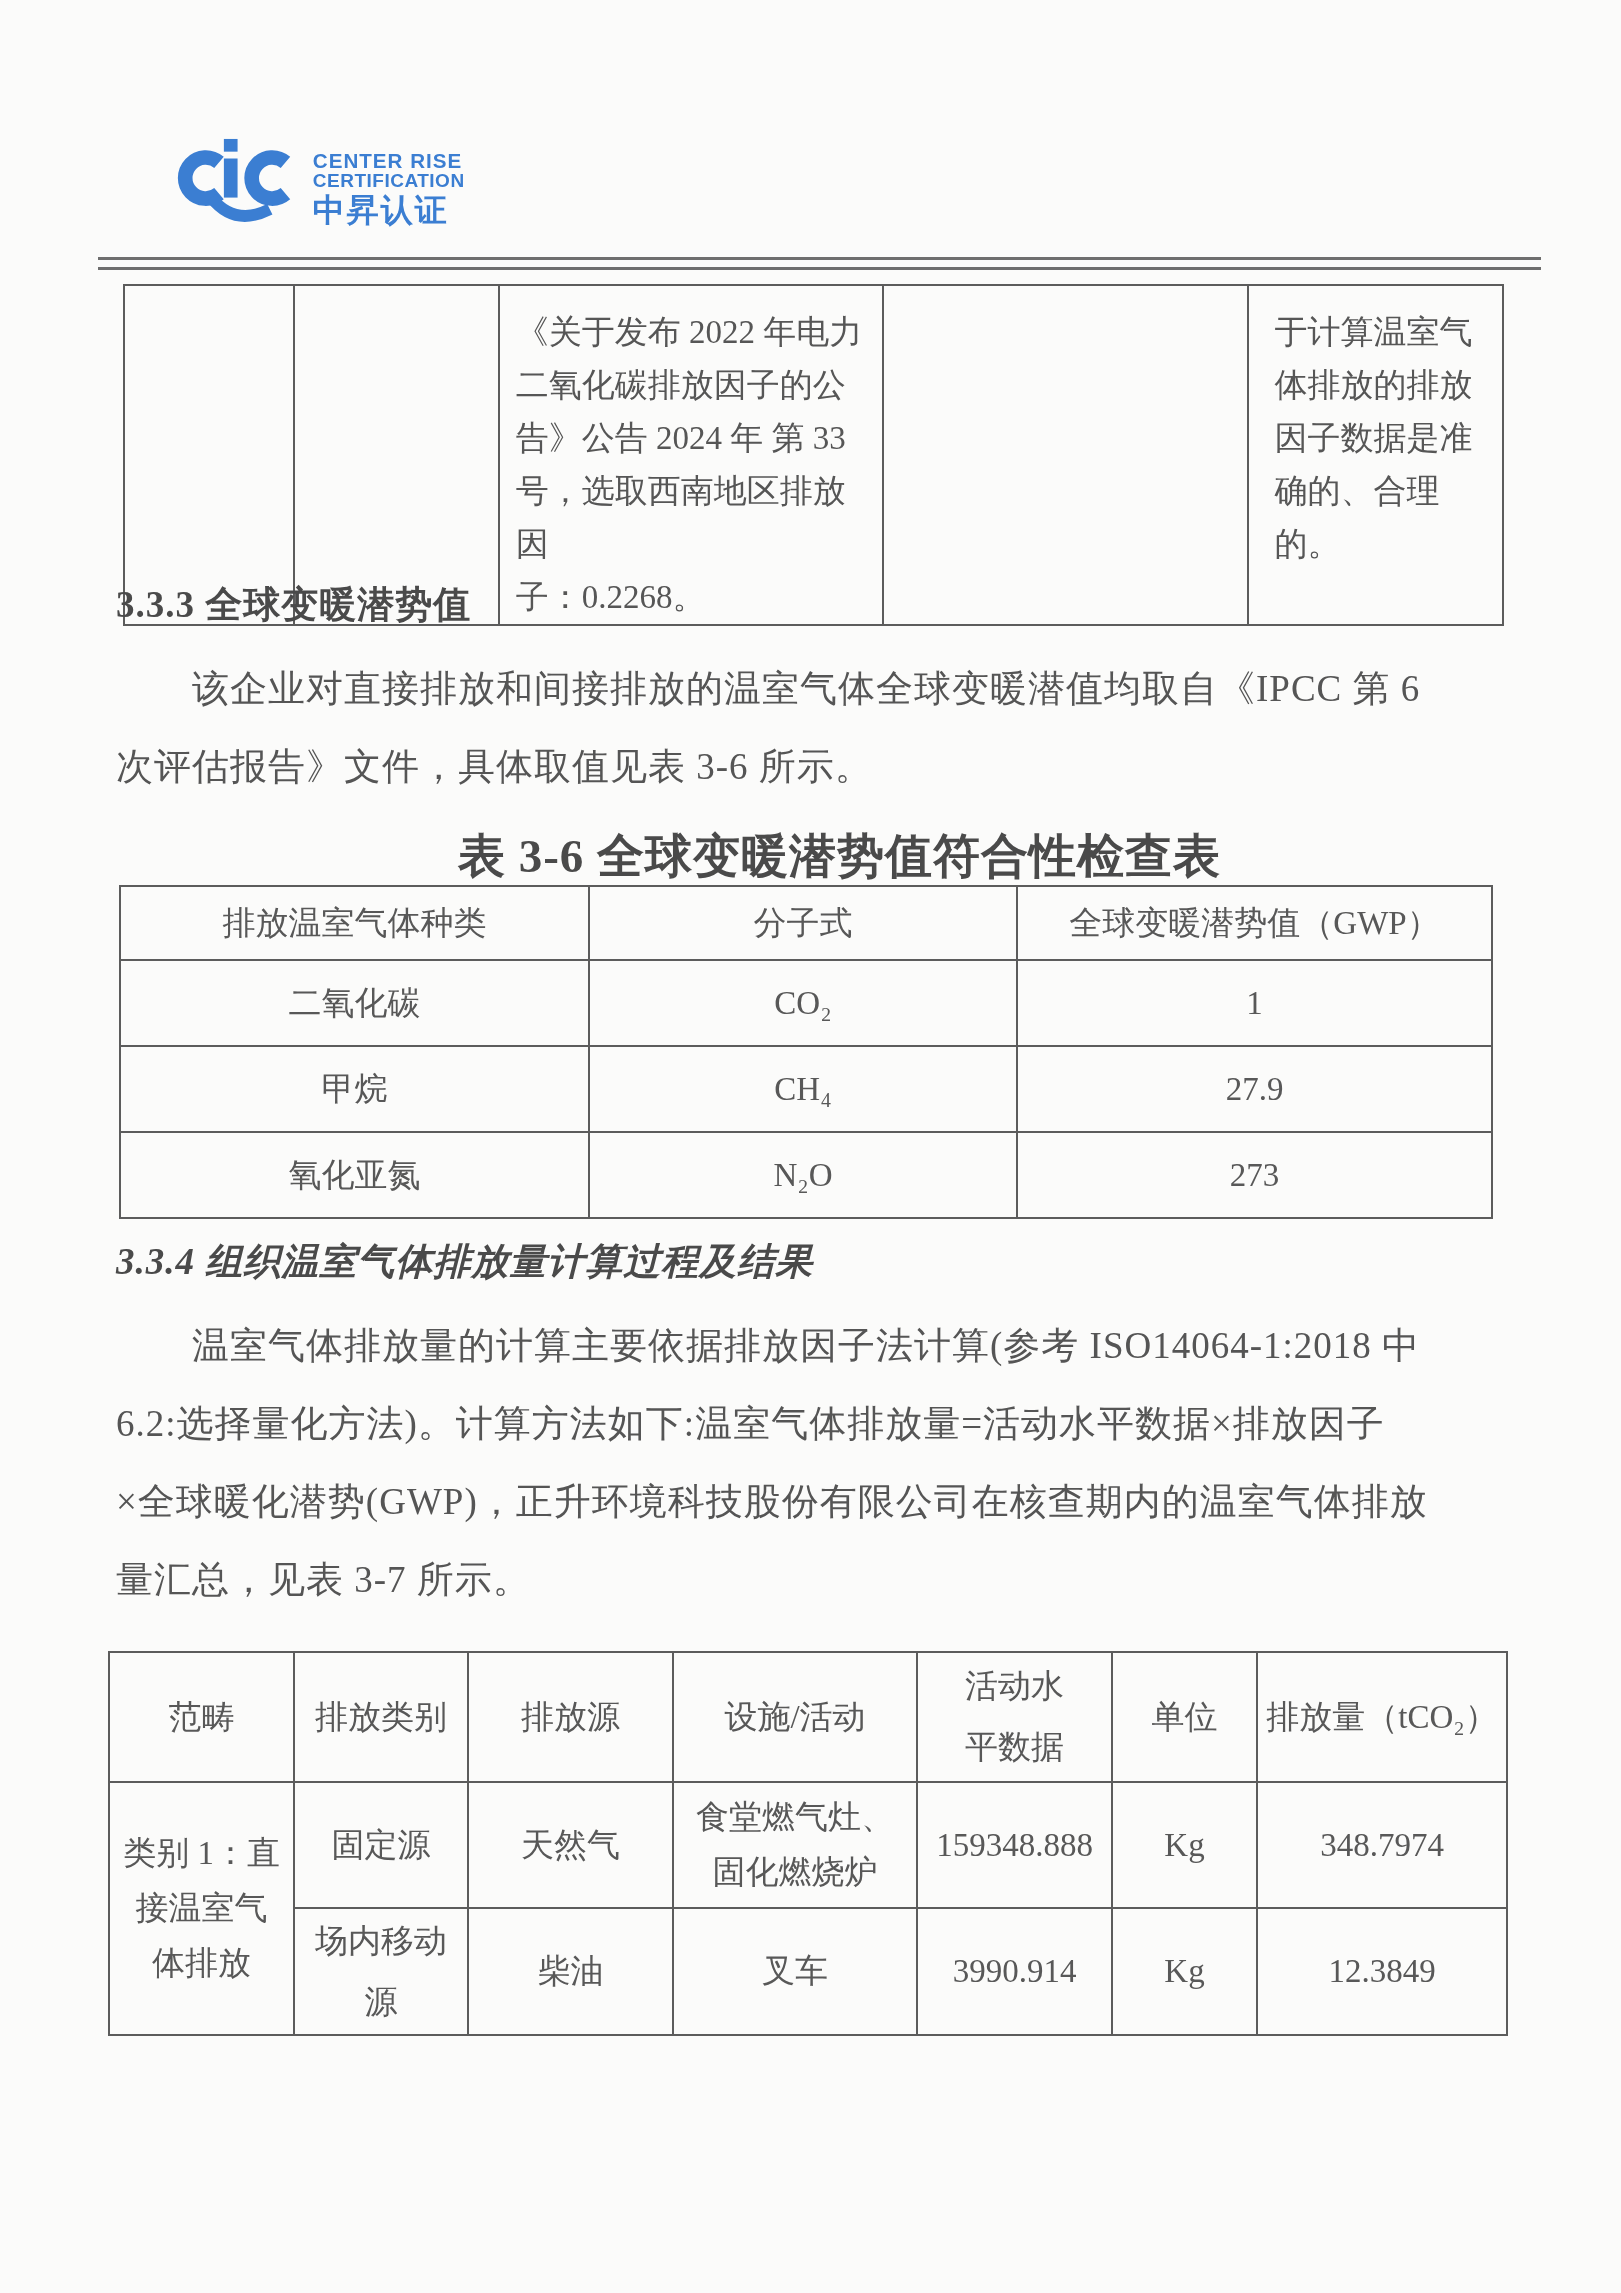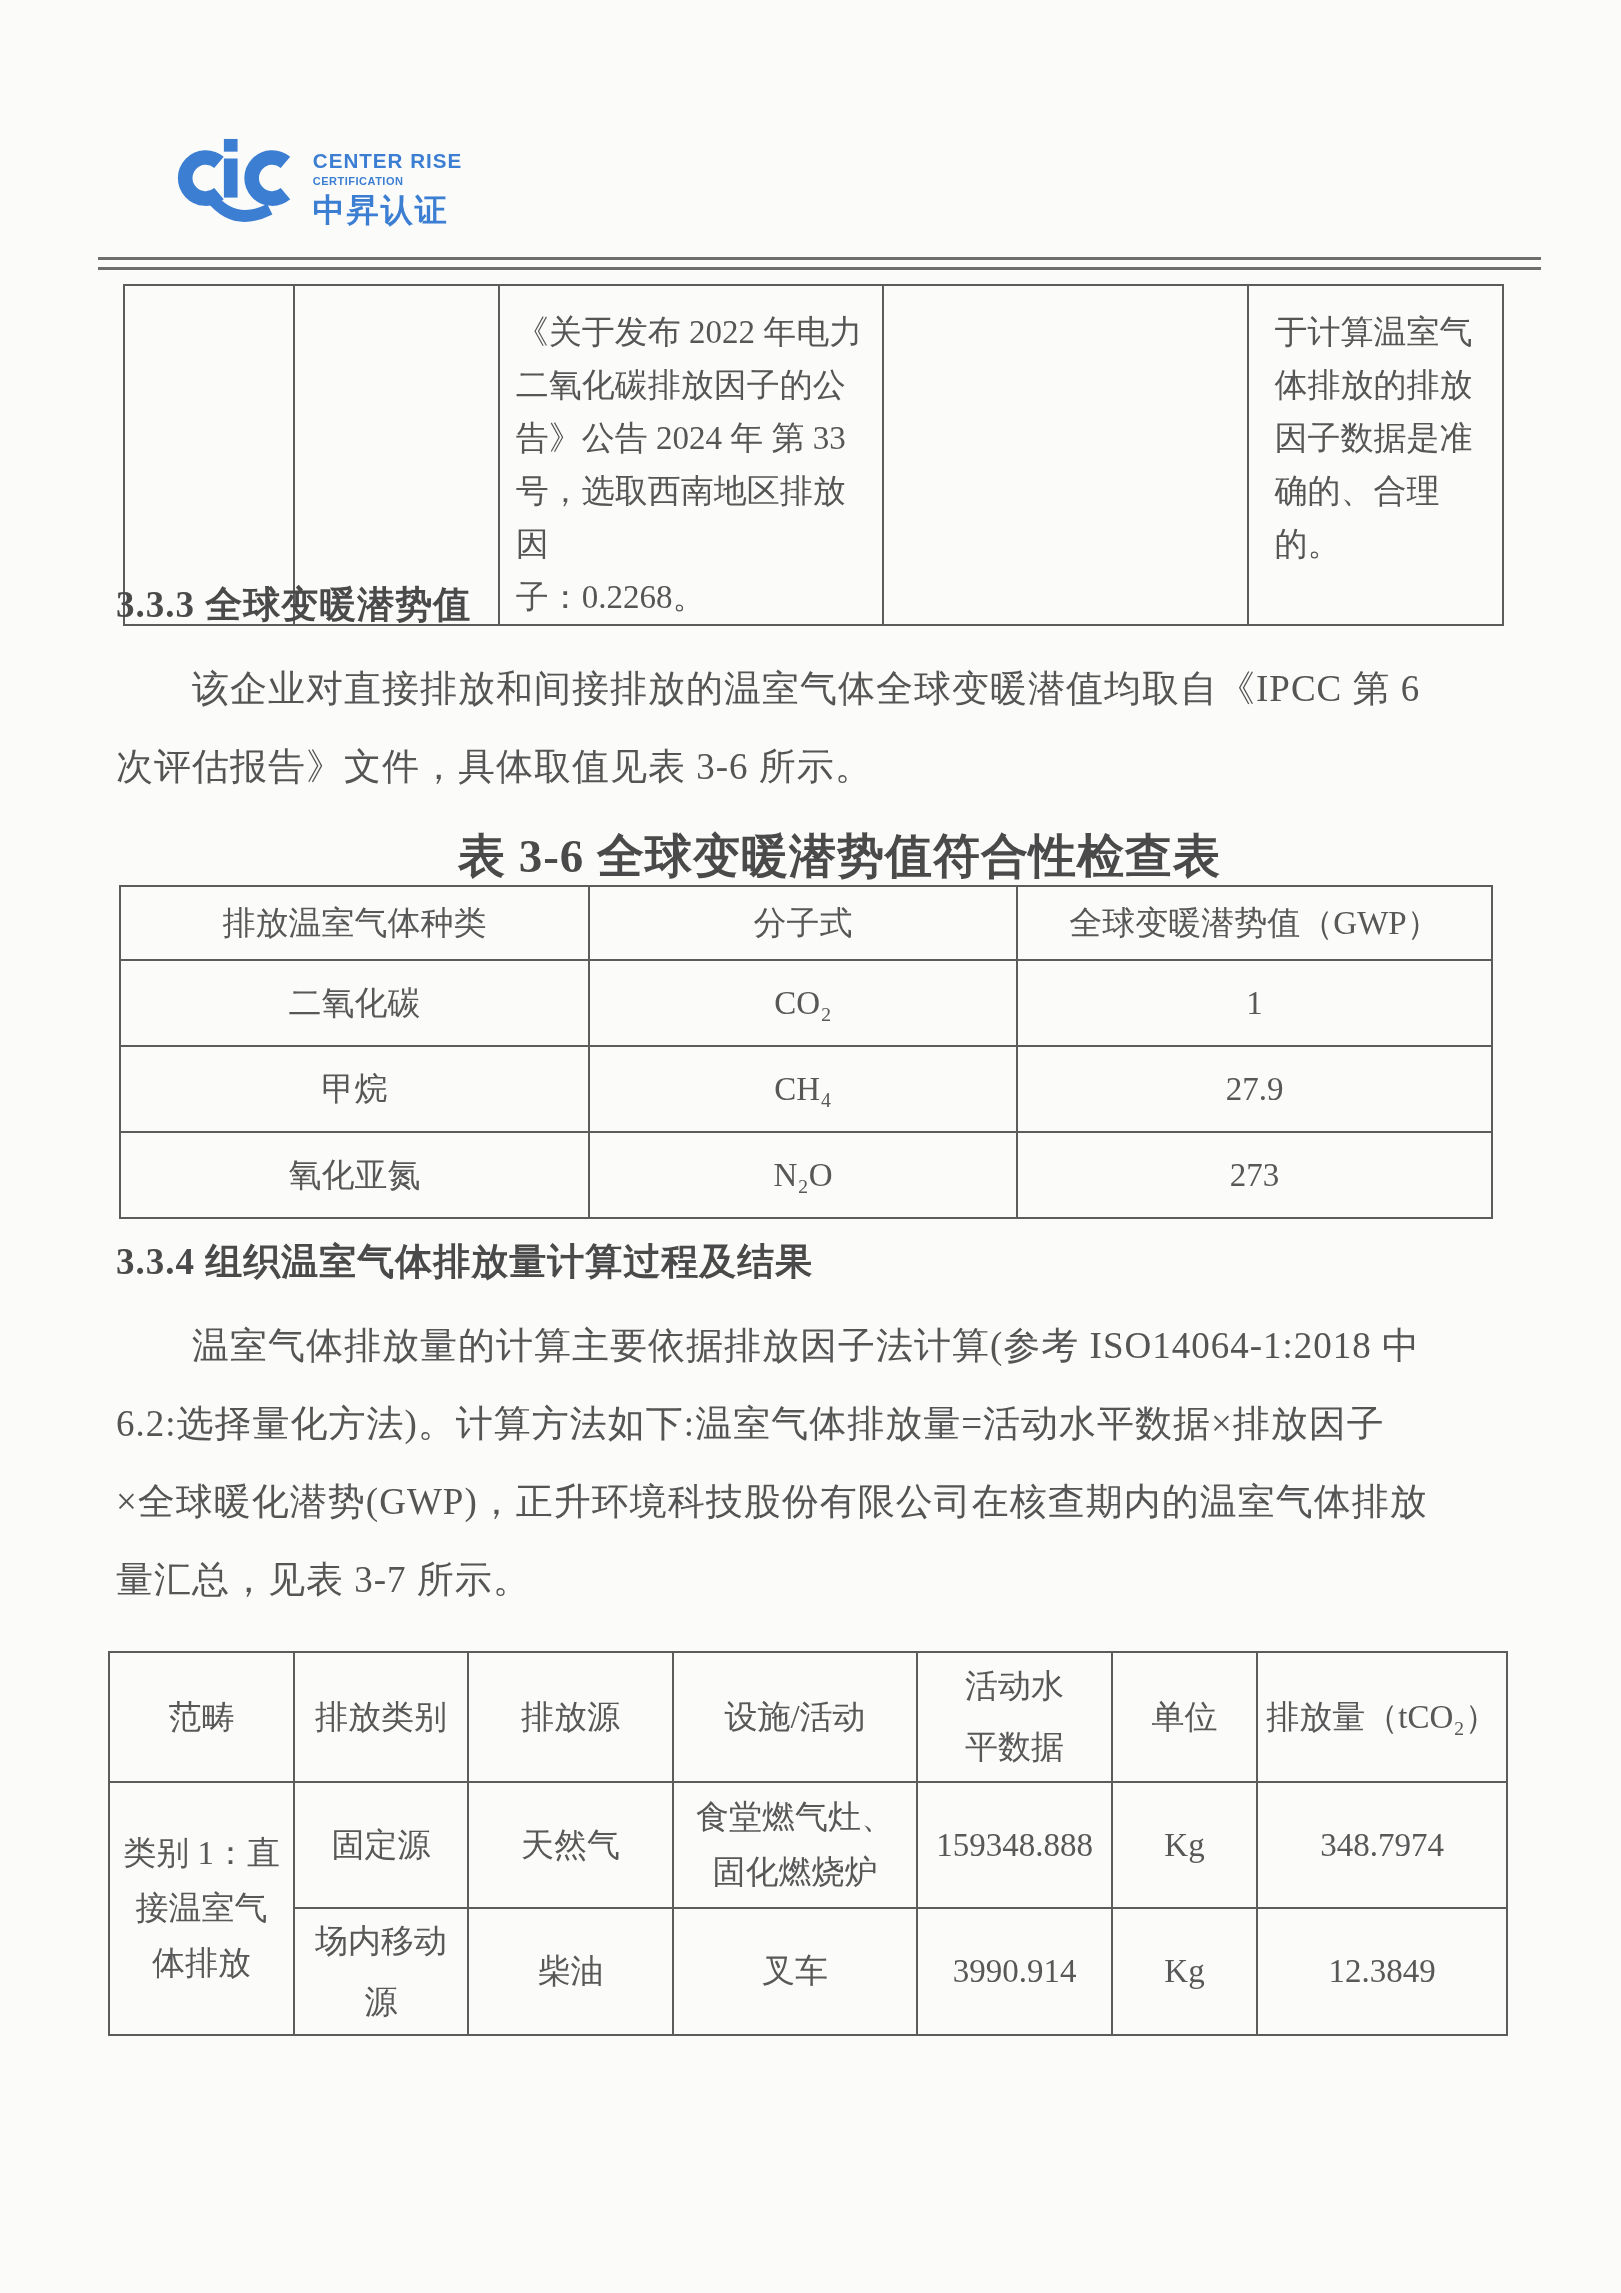--- a/index.html
+++ b/index.html
@@ -12,21 +12,21 @@
     font-family:"Liberation Serif","DejaVu Serif",serif;
     color:#4e4e4e;
     overflow:hidden;
   }
 
   
   .logo { position:absolute; left:176px; top:137px; display:flex; align-items:flex-start; }
   .logo-mark { width:129px; height:86px; }
   .logo-text { margin-left:7.8px; color:#3b7ed2; font-family:"Liberation Sans","DejaVu Sans",sans-serif; }
   .logo-line1 { font-size:20.6px; font-weight:bold; letter-spacing:1px; line-height:23.5px; margin-top:11.8px;}
-  .logo-line2 { font-size:11px; font-weight:bold; letter-spacing:0.5px; line-height:18.6px; }
+  .logo-line2 { font-size:19px; font-weight:bold; letter-spacing:0.5px; line-height:18.6px; }
   .logo-line3 { font-size:32px; font-weight:bold; letter-spacing:2px; line-height:39px; }
 
   
   .header-rule {
     position:absolute; left:98px; top:257px; width:1443px; height:12.7px;
     border-top:3.9px solid #6e6e6e; border-bottom:3.9px solid #6e6e6e;
   }
 
   
   table { border-collapse:collapse; table-layout:fixed; }
@@ -50,21 +50,21 @@
   }
   .top-table .cell-note {
     text-align:left; vertical-align:top;
     padding:19.6px 5.9px 0 25.5px; line-height:53px;
   }
   .outer3 { border:2.9px solid #565656; }
 
   
   .h3 { position:absolute; left:116px; font-size:37px; font-weight:bold; color:#4a4a4a; letter-spacing:1px; }
   .h333 { top:580px; }
-  .h334 { top:1237px; }
+  .h334 { top:1237px;font-style:italic; }
   .para { position:absolute; left:116px; width:1396px; font-size:37px; line-height:78px; letter-spacing:1px; color:#555; }
   .para1 { top:650px; }
   .para2 { top:1307px; }
   .para .indent { text-indent:76px; }
 
   
   .caption { position:absolute; left:0; width:1621px; text-align:center; font-size:47px; font-weight:bold; color:#4a4a4a; letter-spacing:1px;margin-left:29px; }
   .cap36 { top:825px; }
   .cap37 { top:1619px; }
 

